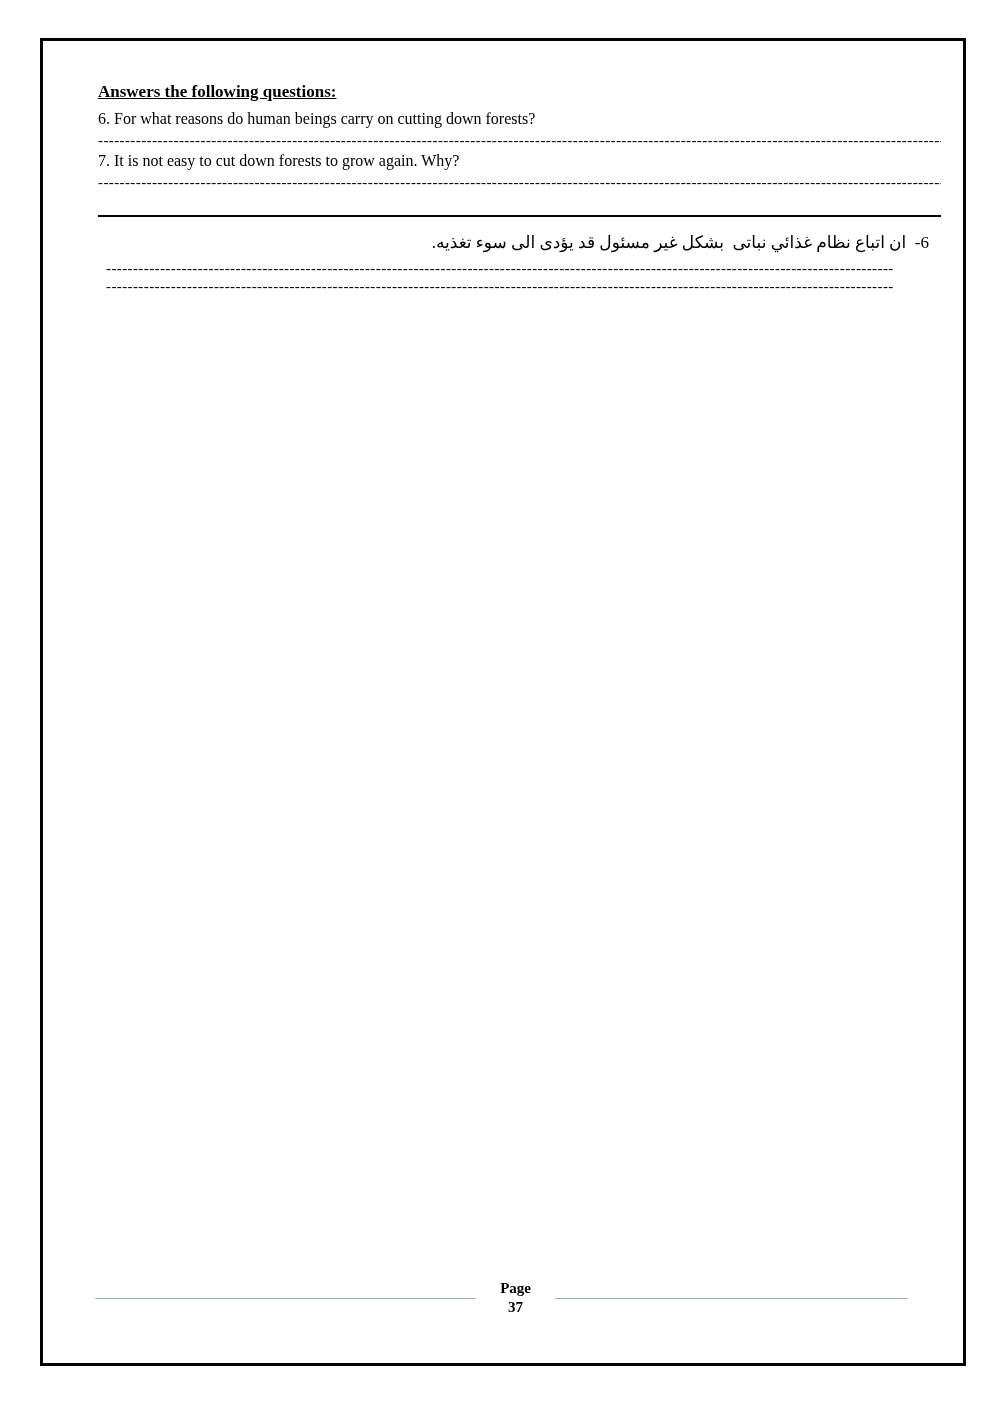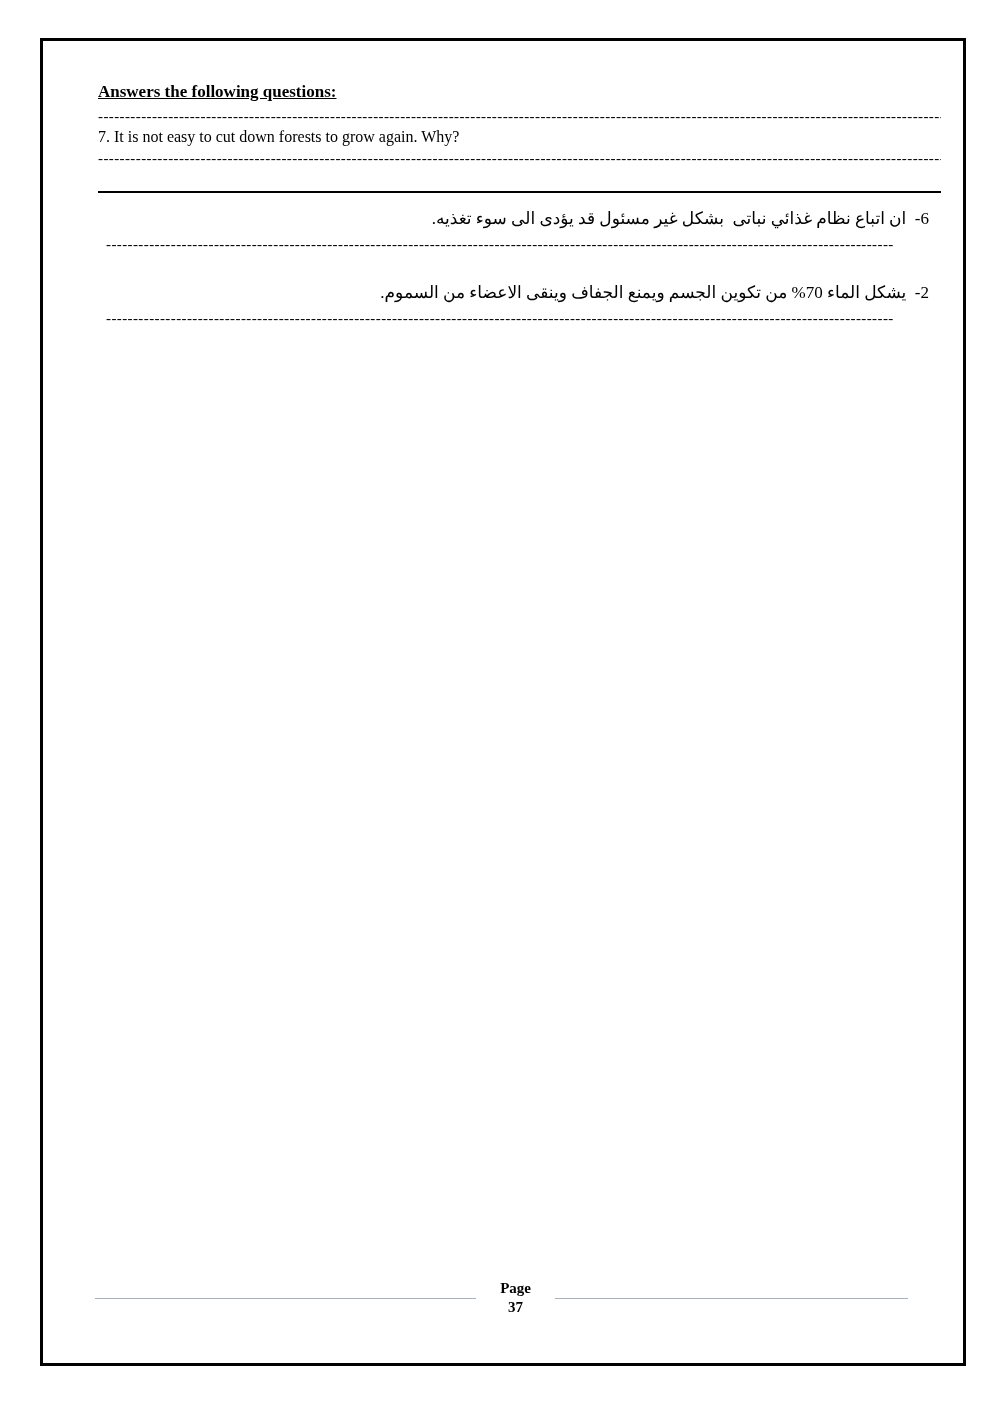--- a/index.html
+++ b/index.html
@@ -104,35 +104,35 @@
 </style>
 </head>
 <body>
 
 <div class="page">
   <div class="frame">
     <div class="content">
 
       <h2 class="section-heading">Answers the following questions:</h2>
 
+      <p class="question">6. For what reasons do human beings carry on cutting down forests?</p>
 
       <div class="dashline">--------------------------------------------------------------------------------------------------------------------------------------------------------------------------------------------------</div>
 
       <p class="question">7. It is not easy to cut down forests to grow again. Why?</p>
 
       <div class="dashline">--------------------------------------------------------------------------------------------------------------------------------------------------------------------------------------------------</div>
 
       <hr class="divider">
 
 
       <div class="arabic-item" dir="rtl">6-  ان اتباع نظام غذائي نباتى  بشكل غير مسئول قد يؤدى الى سوء تغذيه.</div>
 
       <div class="dashline indented">--------------------------------------------------------------------------------------------------------------------------------------------------------------------------------------------------</div>
 
-      <div class="arabic-item second" dir="rtl">2-  يشكل الماء 70% من تكوين الجسم ويمنع الجفاف وينقى الاعضاء من السموم.</div>
 
       <div class="dashline indented">--------------------------------------------------------------------------------------------------------------------------------------------------------------------------------------------------</div>
 
     </div>
 
     <div class="footer">
       <div class="footer-line left"></div>
       <div class="footer-center">
         <span class="page-label">Page</span>
         <span class="page-number">37</span>

